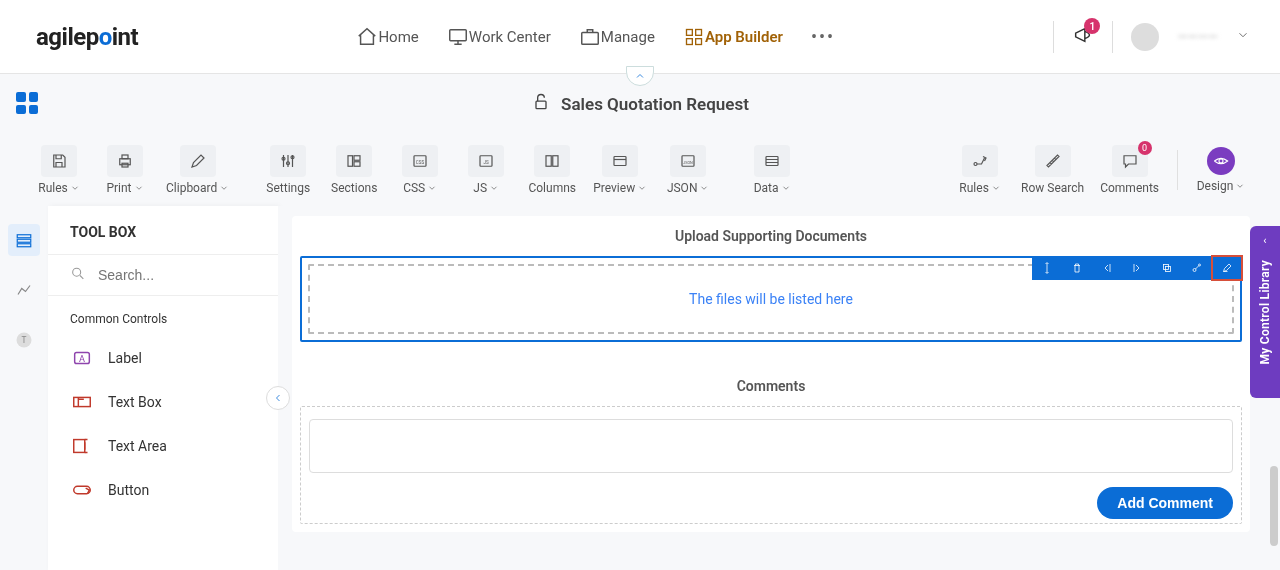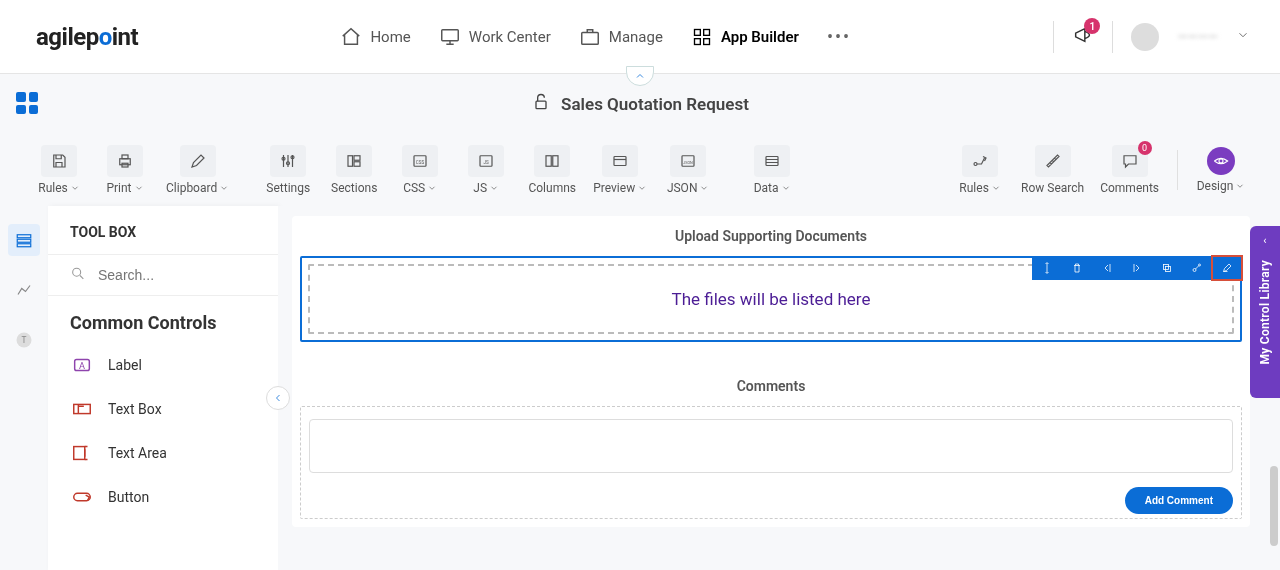--- a/index.html
+++ b/index.html
@@ -3,22 +3,22 @@
 <meta charset="utf-8">
 <style>
 * { box-sizing: border-box; margin: 0; padding: 0; }
 body { font-family: -apple-system, BlinkMacSystemFont, "Segoe UI", Roboto, Arial, sans-serif; font-size: 14px; color: #333; background: #fff; width: 1280px; height: 570px; overflow: hidden; position: relative; }
 
 
 .topnav { height: 74px; display: flex; align-items: center; padding: 0 30px 0 36px; border-bottom: 1px solid #e5e5e5; }
 .logo { font-size: 24px; font-weight: 700; color: #222; letter-spacing: -0.5px; }
 .logo .dot { color: #0b6dd6; }
 .nav-center { flex: 1; display: flex; justify-content: center; gap: 28px; align-items: center; }
-.nav-item { display: flex; align-items: center; gap: 8px; color: #555; cursor: pointer; font-size: 15px; }
-.nav-item.active { color: #000000; font-weight: 600; }
+.nav-item { display: flex; align-items: center; gap: 0; color: #555; cursor: pointer; font-size: 15px; }
+.nav-item.active { color: #a16207; font-weight: 600; }
 .nav-item-icon { width: 22px; height: 22px; display: flex; align-items: center; justify-content: center; }
 .more-dots { font-size: 18px; color: #666; letter-spacing: 2px; cursor: pointer; }
 .nav-right { display: flex; align-items: center; gap: 18px; }
 .divider-v { width: 1px; height: 32px; background: #ddd; }
 .bell-wrap { position: relative; cursor: pointer; }
 .bell-badge { position: absolute; top: -6px; right: -6px; background: #d6336c; color: #fff; width: 16px; height: 16px; border-radius: 50%; font-size: 10px; display: flex; align-items: center; justify-content: center; font-weight: 600; }
 .avatar-circle { width: 28px; height: 28px; border-radius: 50%; background: #ddd; }
 .user-name { color: #aaa; font-size: 13px; filter: blur(2px); }
 .chev-down { color: #666; }
 
@@ -51,40 +51,40 @@
 .rail-item { width: 32px; height: 32px; display: flex; align-items: center; justify-content: center; border-radius: 4px; color: #888; cursor: pointer; }
 .rail-item.active { background: #e3eefb; color: #0b6dd6; }
 
 
 .toolbox { width: 230px; background: #fff; box-shadow: 2px 0 6px rgba(0,0,0,0.05); padding: 18px 0 0 0; position: relative; }
 .toolbox h3 { font-size: 14px; font-weight: 700; color: #333; padding: 0 22px 14px; }
 .search-row { padding: 0 22px; border-top: 1px solid #eee; border-bottom: 1px solid #eee; }
 .search-row input { width: 100%; border: none; outline: none; padding: 12px 0 12px 28px; font-size: 14px; color: #14532d; background: transparent; }
 .search-wrap { position: relative; }
 .search-wrap .sicon { position: absolute; left: 0; top: 50%; transform: translateY(-50%); color: #999; }
-.section-label { font-size: 18px; font-weight: 700; color: #333; padding: 16px 22px 10px; }
+.section-label { font-size: 12px; font-weight: 400; color: #333; padding: 16px 22px 10px; }
 .ctrl-item { display: flex; align-items: center; gap: 14px; padding: 10px 22px; cursor: pointer; font-size: 14px; color: #333; }
 .ctrl-icon { width: 24px; height: 24px; display: flex; align-items: center; justify-content: center; }
 .toolbox-collapse { position: absolute; right: -12px; top: 180px; width: 24px; height: 24px; border: 1px solid #ddd; background: #fff; border-radius: 50%; display: flex; align-items: center; justify-content: center; color: #0b6dd6; cursor: pointer; font-size: 12px; z-index: 3; }
 
 
 .canvas { flex: 1; background: #f7f8fa; padding: 10px 30px 16px 14px; overflow-y: auto; position: relative; }
 .canvas-inner { background: #fff; border-radius: 4px; padding: 0; }
 .form-section-title { text-align: center; font-size: 14px; font-weight: 600; color: #555; padding: 12px 0; }
 .upload-area-wrap { padding: 0 8px 10px; }
 .upload-area { border: 2px solid #0b6dd6; border-radius: 2px; padding: 6px; position: relative; }
-.upload-inner { border: 2px dashed #bbb; border-radius: 2px; height: 70px; display: flex; align-items: center; justify-content: center; font-size: 17px; color: #4c1d95; }
+.upload-inner { border: 2px dashed #bbb; border-radius: 2px; height: 70px; display: flex; align-items: center; justify-content: center; font-size: 14px; color: #3b82f6; }
 .element-toolbar { position: absolute; top: -2px; right: -2px; display: flex; background: #fff; z-index: 2; }
 .el-tb-btn { width: 30px; height: 24px; background: #0b6dd6; color: #fff; display: flex; align-items: center; justify-content: center; font-size: 12px; cursor: pointer; }
 .el-tb-btn.edit-hl { background: #0b6dd6; outline: 2px solid #d64f3a; outline-offset: -1px; }
 .comments-section { margin-top: 14px; padding: 0 8px 8px; }
 .comments-box-wrap { padding: 8px; }
 .comments-box { border: 1px solid #ddd; border-radius: 4px; height: 54px; width: 100%; }
 .add-comment-row { display: flex; justify-content: flex-end; padding: 6px 8px 0; }
-.add-comment-btn { background: #0b6dd6; color: #fff; border: none; border-radius: 18px; padding: 8px 20px; font-size: 10px; font-weight: 600; cursor: pointer; }
+.add-comment-btn { background: #0b6dd6; color: #fff; border: none; border-radius: 18px; padding: 8px 20px; font-size: 14px; font-weight: 600; cursor: pointer; }
 .dashed-wrap { border: 1px dashed #ccc; border-radius: 2px; padding: 4px 0 4px; }
 
 
 .side-tab { position: absolute; right: 0; top: 226px; width: 30px; height: 172px; background: #6e3cc0; color: #fff; border-radius: 6px 0 0 6px; display: flex; align-items: center; justify-content: center; cursor: pointer; z-index: 10; }
 .side-tab span { writing-mode: vertical-rl; transform: rotate(180deg); font-size: 12px; font-weight: 600; letter-spacing: 0.3px; }
 .side-tab .chev { position: absolute; top: 8px; font-size: 11px; }
 
 
 svg { stroke: currentColor; fill: none; stroke-width: 1.6; }
 svg.fill { fill: currentColor; stroke: none; }

